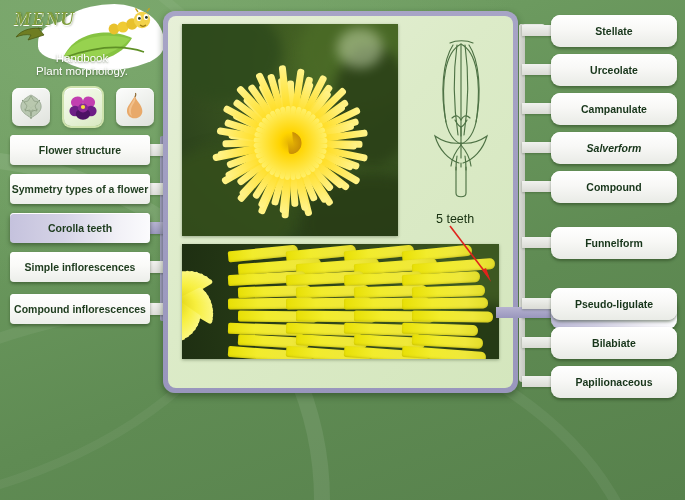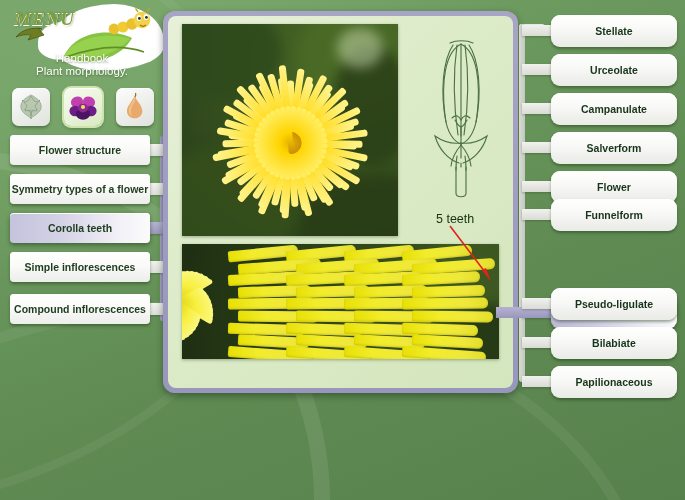--- a/index.html
+++ b/index.html
@@ -548,29 +548,29 @@
         <div class="rm-btn">Stellate</div>
       </div>
       <div class="rm-item" style="top: 54px;">
         <div class="rm-stub"></div>
         <div class="rm-btn">Urceolate</div>
       </div>
       <div class="rm-item" style="top: 93px;">
         <div class="rm-stub"></div>
         <div class="rm-btn">Campanulate</div>
       </div>
-      <div class="rm-item" style="top: 132px;">
+      <div class="rm-item" style="top: 132px; font-style: italic;">
         <div class="rm-stub"></div>
         <div class="rm-btn">Salverform</div>
       </div>
       <div class="rm-item" style="top: 171px;">
         <div class="rm-stub"></div>
-        <div class="rm-btn">Flower</div>
-      </div>
-      <div class="rm-item" style="top: 199px;">
+        <div class="rm-btn">Compound</div>
+      </div>
+      <div class="rm-item" style="top: 227px;">
         <div class="rm-stub"></div>
         <div class="rm-btn">Funnelform</div>
       </div>
       <div class="rm-item" style="top: 249px; margin-top: 48px;">
         <div class="rm-stub selected"></div>
         <div class="rm-btn selected">Ligulate</div>
       </div>
       <div class="rm-item" style="top: 288px;">
         <div class="rm-stub"></div>
         <div class="rm-btn">Pseudo-ligulate</div>

